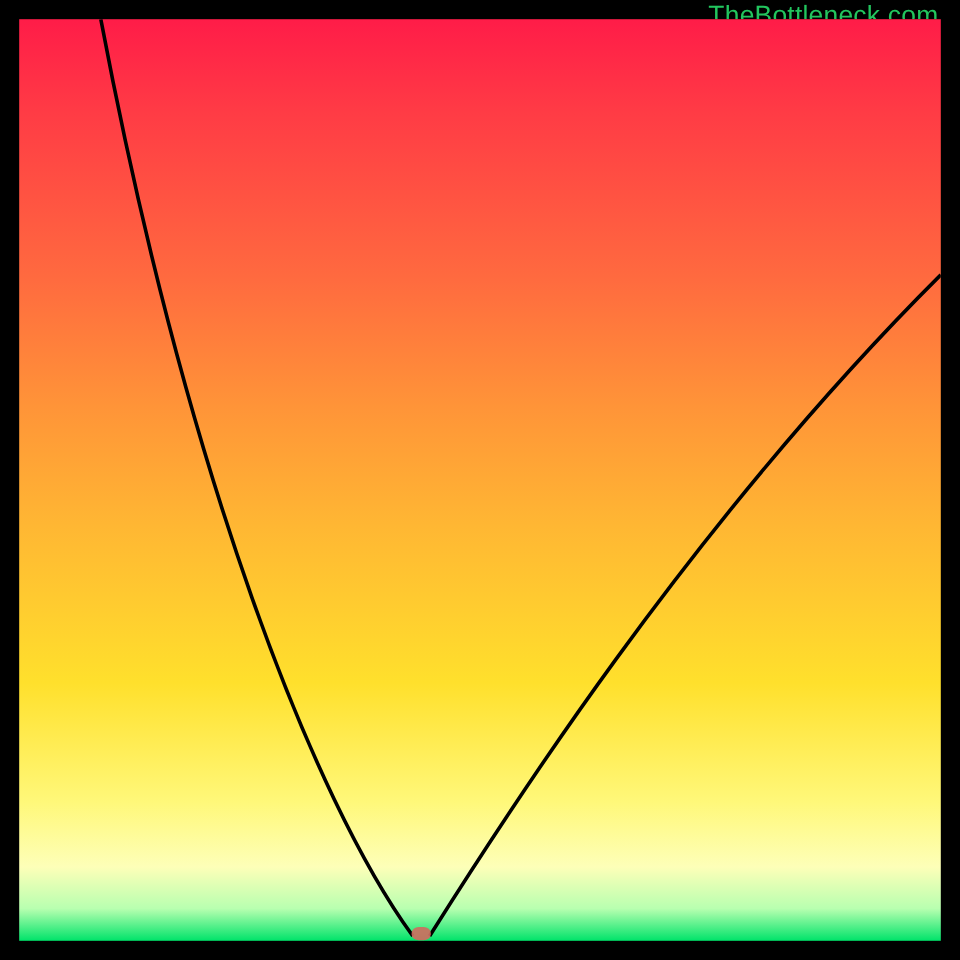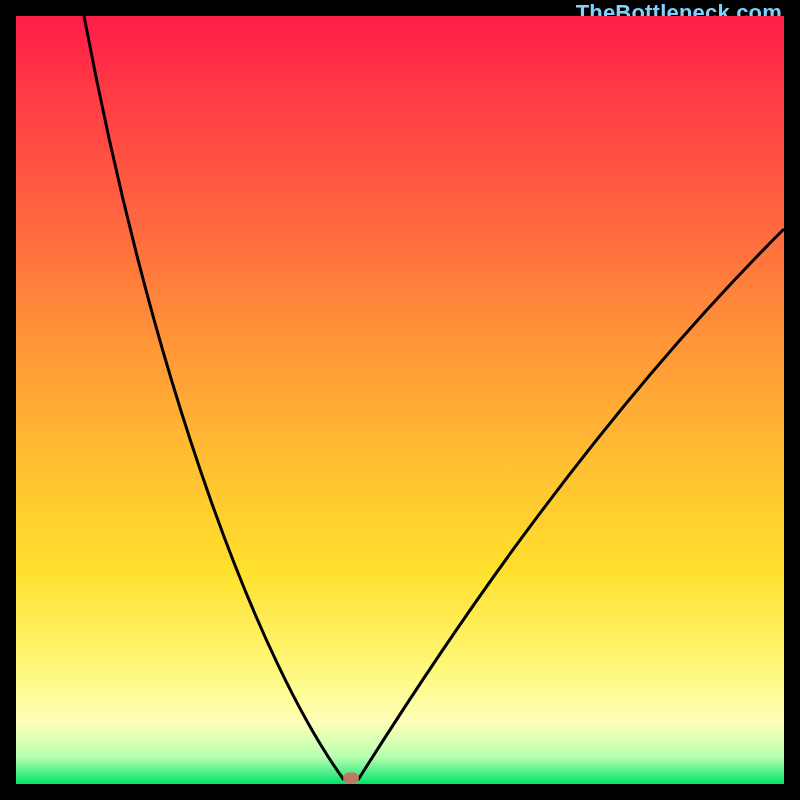--- a/index.html
+++ b/index.html
@@ -52,23 +52,23 @@
     width: 16px;
     height: 11px;
     border-radius: 6px / 5px;
     background: rgba(205, 110, 95, 0.92);
     transform: translate(-50%, -50%);
   }
   .watermark {
     position: absolute;
     top: 0px;
     right: 18px;
-    color: #7dd3fc;
+    color: #22c55e;
     font-size: 22px;
-    font-weight: 700;
+    font-weight: 400;
     letter-spacing: 0.2px;
     user-select: none;
   }
 </style>
 </head>
 <body>
 
 <div class="watermark">TheBottleneck.com</div>
 
 <div class="frame">

